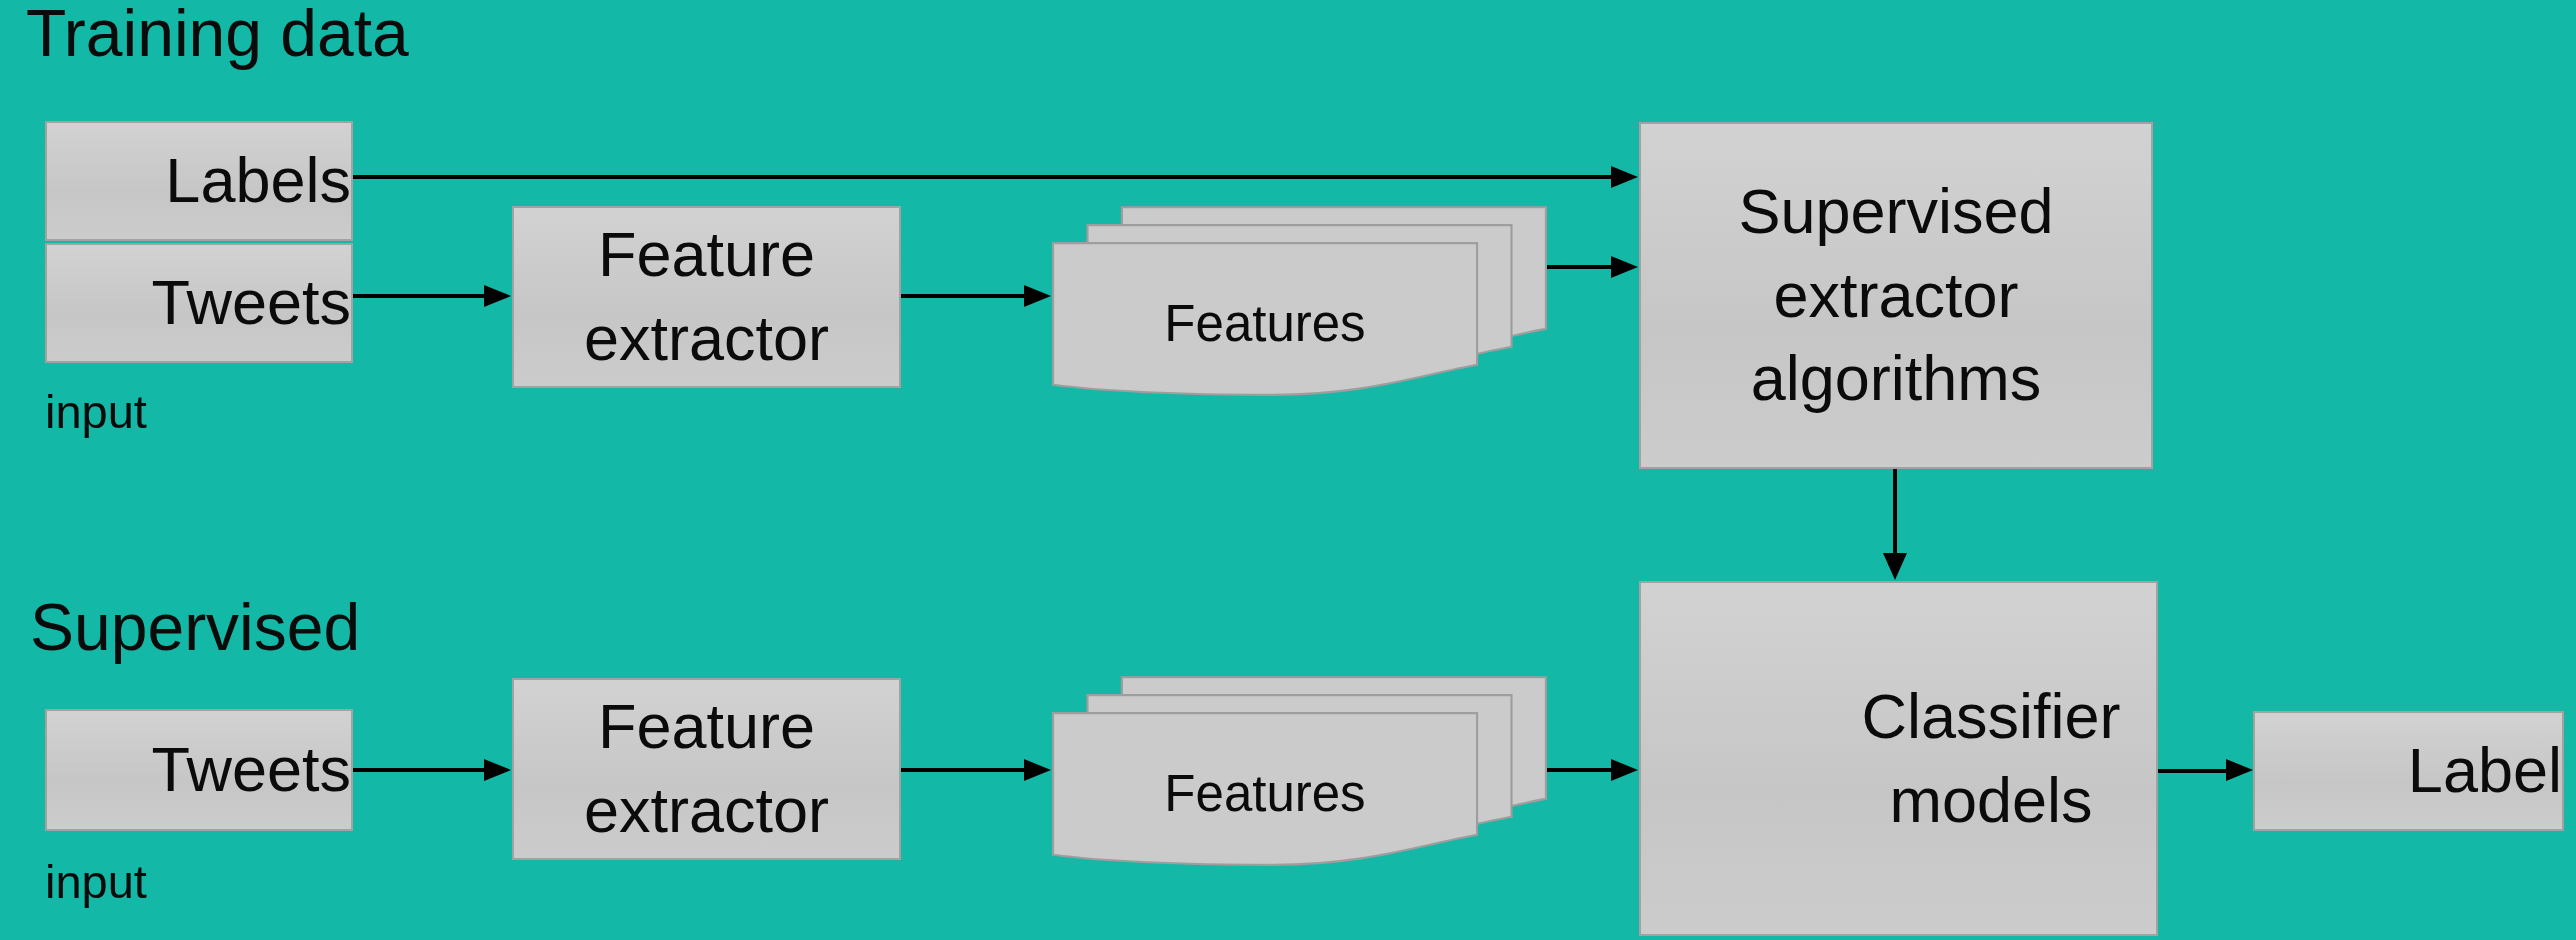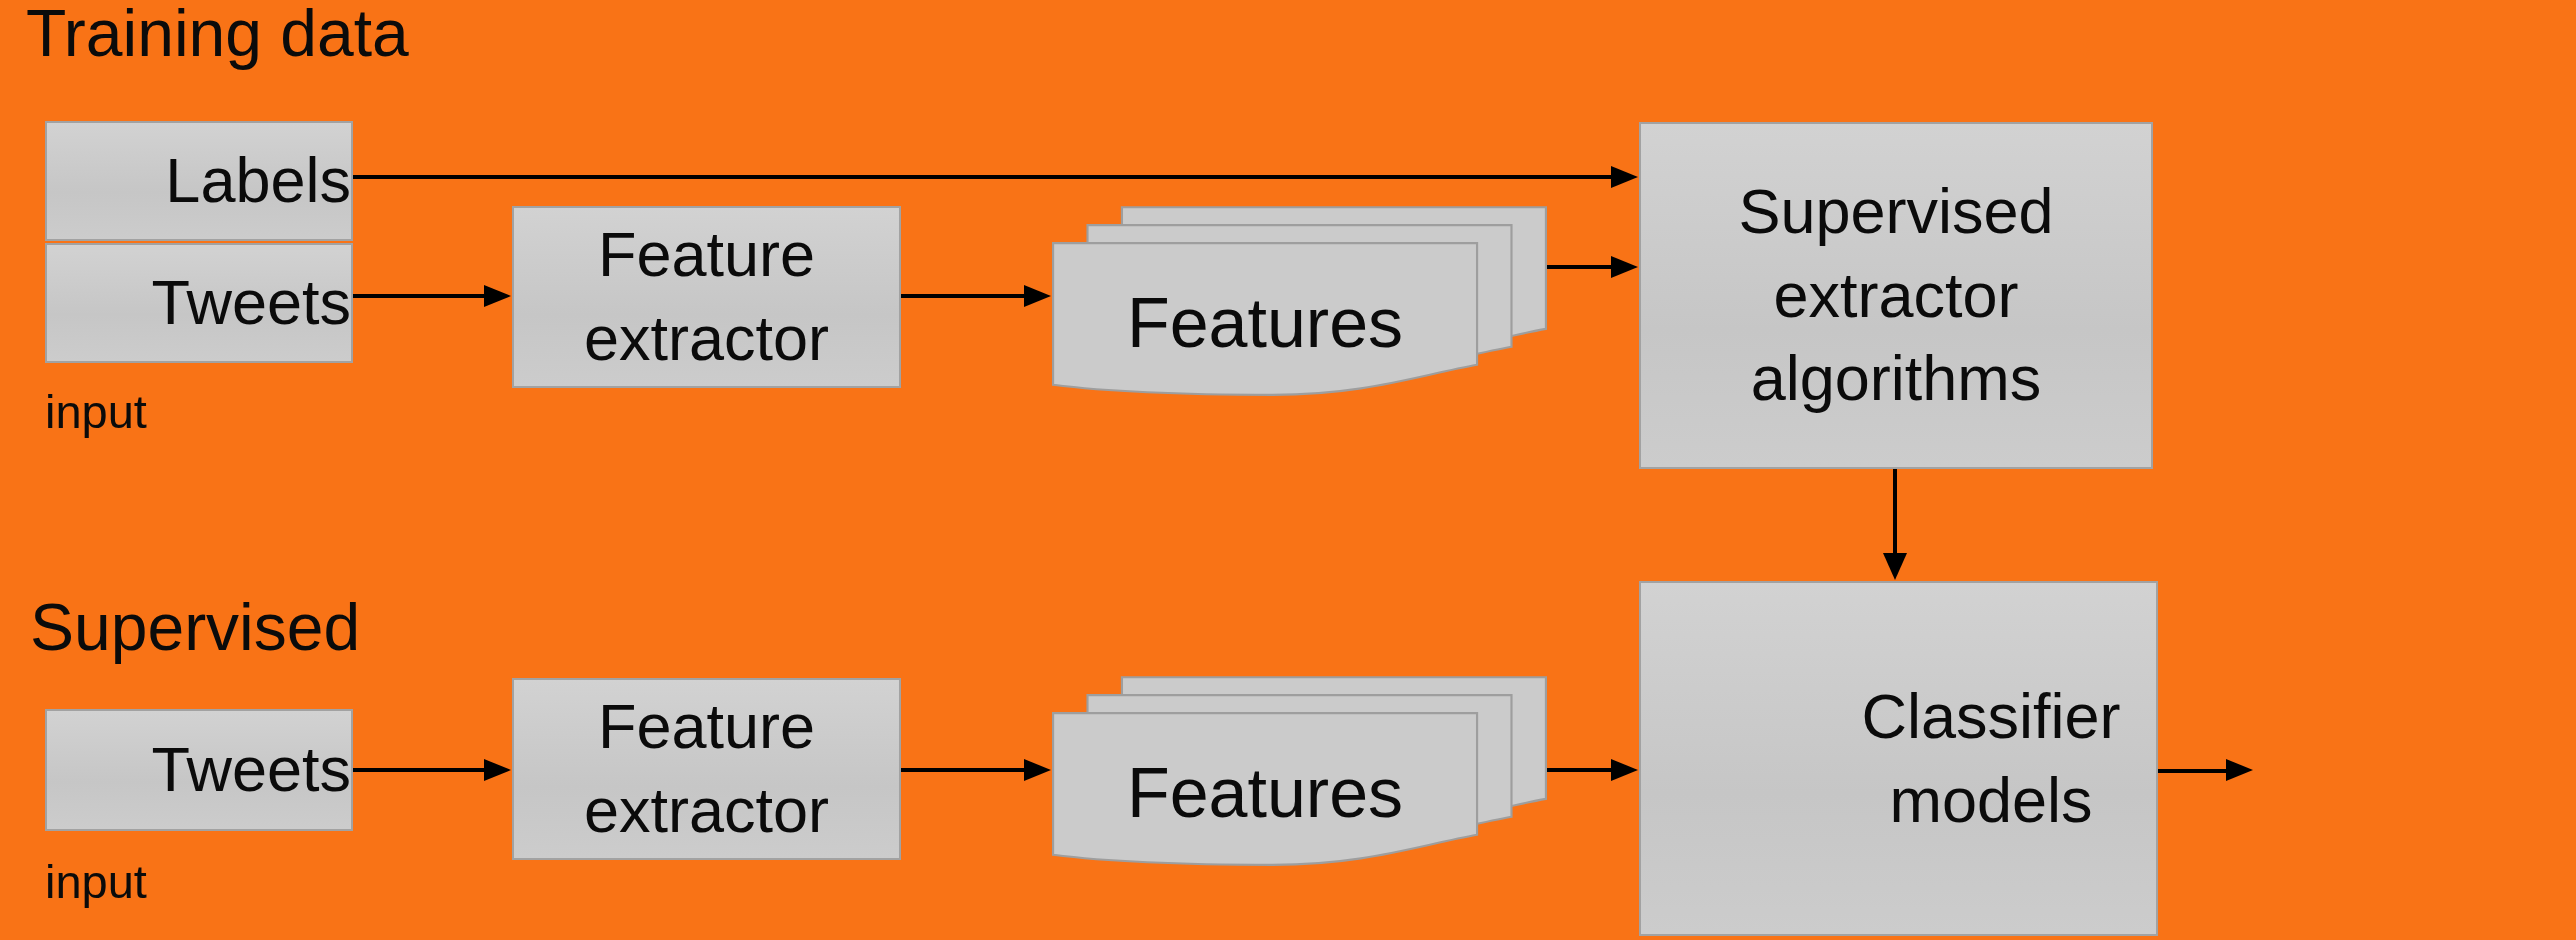--- a/index.html
+++ b/index.html
@@ -1,17 +1,17 @@
 <!DOCTYPE html>
 <html style="font-size:11.5px"><head>
 <meta charset="utf-8">
 <style>
   html,body{margin:0;padding:0;background:#ffffff;}
   .canvas{
-    position:relative;width:2576px;height:941px;background:#f97316;
+    position:relative;width:2576px;height:941px;background:#14b8a6;
     font-family:"Liberation Sans",sans-serif;color:#0b0b0b;overflow:hidden;
   }
   .gbox{
     position:absolute;box-sizing:border-box;
     background:linear-gradient(180deg,#d2d2d2 0%,#c6c6c6 60%,#cccccc 100%);
     border:2.9px solid #a2a2a2;
     display:flex;align-items:center;justify-content:flex-end;text-align:center;
     font-size:63px;line-height:1.33;
   }
   .gbox .inner{display:block;}
@@ -20,21 +20,21 @@
   .hline{position:absolute;height:4.3px;background:#000000;}
   .vline{position:absolute;width:4.3px;background:#000000;}
   .head-right{position:absolute;width:0;height:0;
     border-left:27px solid #000000;border-top:11.5px solid transparent;border-bottom:11.5px solid transparent;}
   .head-down{position:absolute;width:0;height:0;
     border-top:27px solid #000000;border-left:12.2px solid transparent;border-right:12.2px solid transparent;}
   .doc-stack{position:absolute;}
   .doc-stack .page{fill:#cbcbcb;stroke:#9e9e9e;stroke-width:3;}
   .doc-label{
     position:absolute;display:flex;align-items:center;justify-content:center;
-    font-size:70px;line-height:1;padding-top:18.7px;box-sizing:border-box;
+    font-size:51px;line-height:1;padding-top:18.7px;box-sizing:border-box;
   }
   .clamp-narrow{max-width:330px;}
 </style>
 </head>
 <body>
 
 <div class="canvas">
 
   <div class="title" style="left:26px;top:0px;">Training data</div>
 
@@ -91,20 +91,23 @@
     <g transform="translate(0,50)">
       <path class="page" d="M1.5,1.5 H592.5 V171 C510,186 436,213 308,213 C188,213 80,209 1.5,199 Z"></path>
     </g>
   </svg>
   <div class="doc-label" style="left:1052px;top:712px;width:426px;height:144px;">Features</div>
 
   <div class="gbox" style="left:1639px;top:581px;width:519px;height:355px;">
     <span class="inner clamp-narrow">Classifier models</span>
   </div>
 
+  <div class="gbox" style="left:2253px;top:711px;width:311px;height:120px;">
+    <span class="inner">Label</span>
+  </div>
 
   <div>
     <div class="hline" style="left:353px;top:175px;width:1258px;"></div>
     <div class="head-right" style="left:1611px;top:166px;"></div>
   </div>
 
   <div>
     <div class="hline" style="left:353px;top:294px;width:131px;"></div>
     <div class="head-right" style="left:484px;top:285px;"></div>
   </div>

